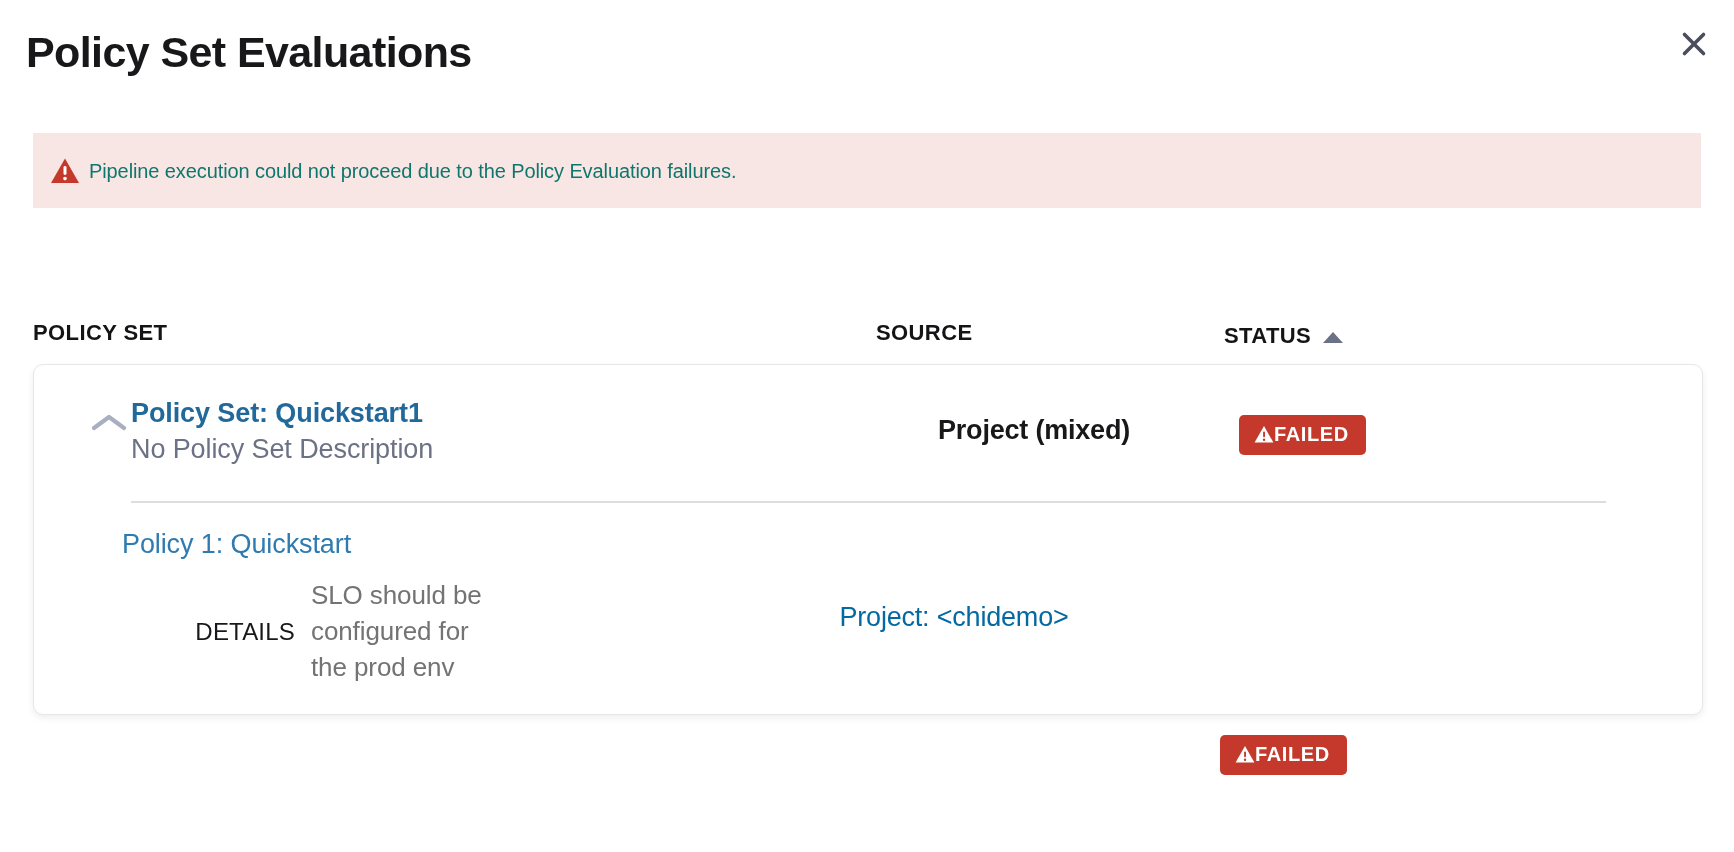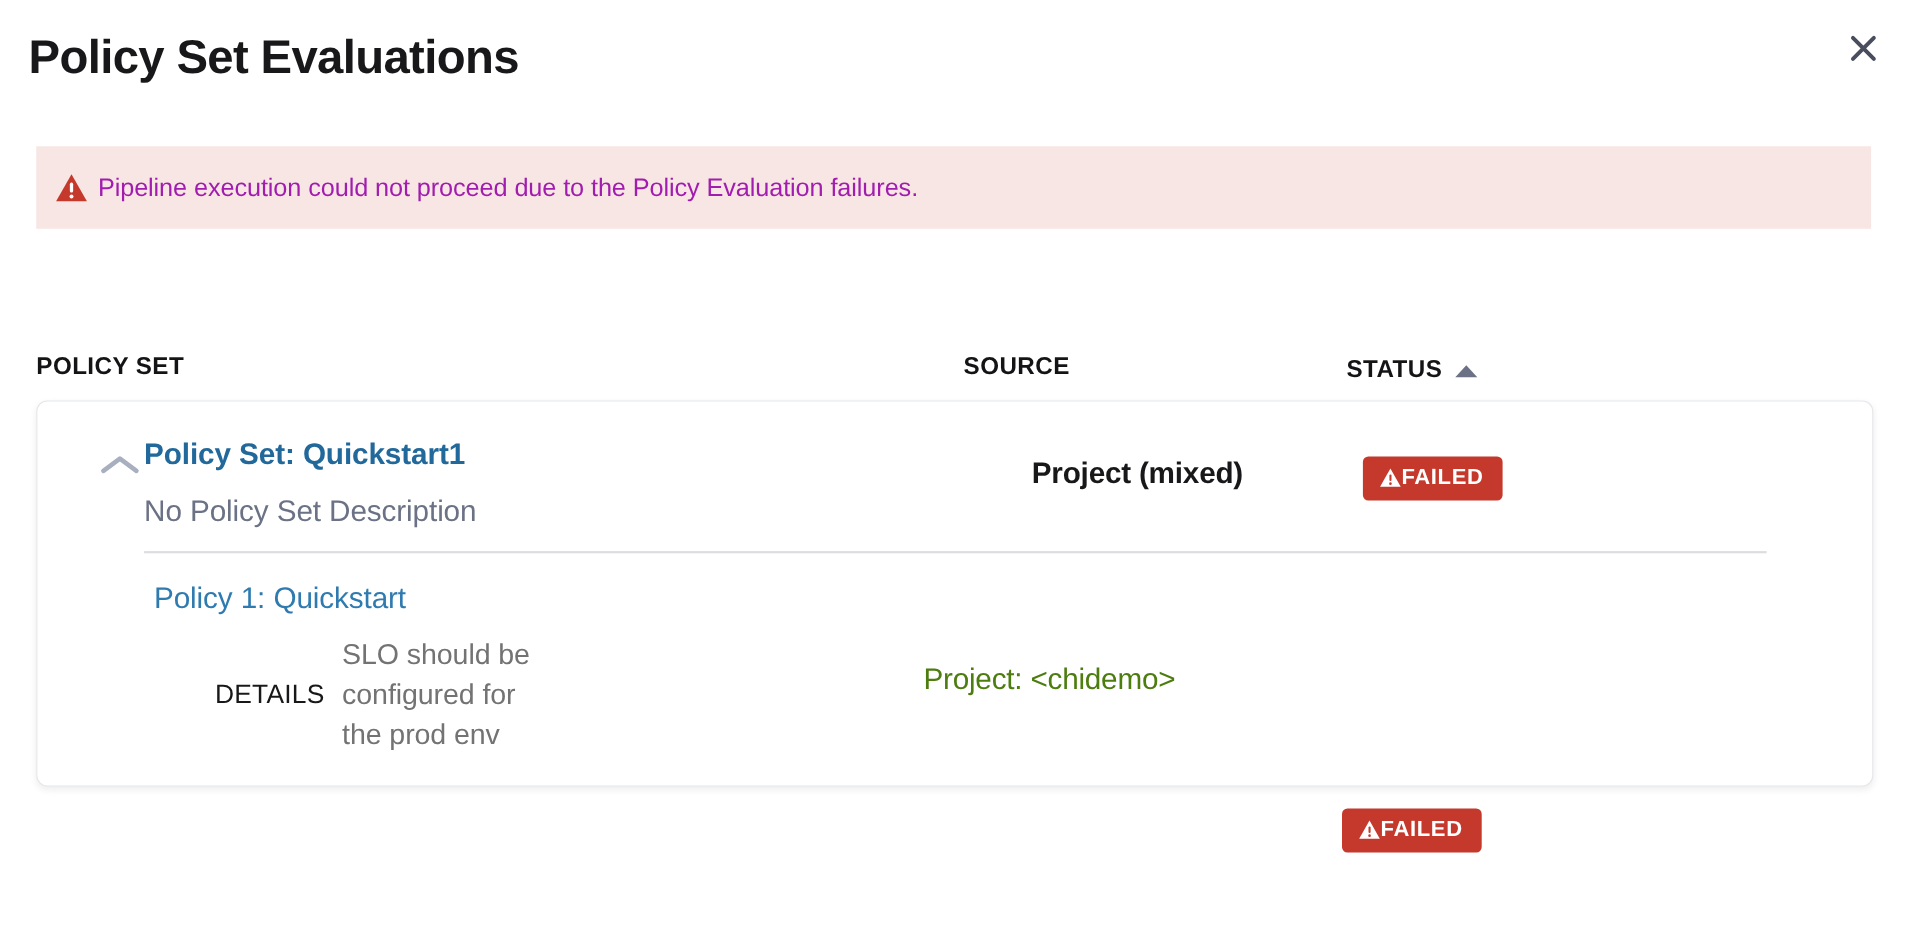--- a/index.html
+++ b/index.html
@@ -75,22 +75,22 @@
   .alert-icon {
     flex: 0 0 auto;
     width: 30px;
     height: 30px;
     display: flex;
     align-items: center;
     justify-content: center;
     margin-right: 9px;
   }
   .alert-text {
-    font-size: 23px;
-    color: #a21caf;
+    font-size: 20px;
+    color: #0f766e;
     line-height: 1.2;
     letter-spacing: -0.1px;
     white-space: nowrap;
   }
 
   
   .evaluated-line {
     position: absolute;
     left: 33px;
     top: 239px;
@@ -181,21 +181,21 @@
     line-height: 1.28;
     letter-spacing: -0.1px;
     cursor: pointer;
     display: inline-block;
   }
   .policyset-desc {
     font-size: 27px;
     color: #6b7285;
     line-height: 1.28;
     letter-spacing: -0.1px;
-    margin-top: 17px;
+    margin-top: 1px;
   }
   .cell-source-bold {
     position: absolute;
     left: 790px;
     top: 50px;
     width: 420px;
     text-align: center;
     font-size: 27px;
     font-weight: 700;
     color: #18181a;
@@ -240,21 +240,21 @@
   
   .row-policy {
     position: absolute;
     left: 0;
     top: 150px;
     width: 100%;
     height: 200px;
   }
   .policy-name {
     position: absolute;
-    left: 106px;
+    left: 88px;
     top: 14px;
     font-size: 27px;
     color: #2f7bb0;
     letter-spacing: -0.1px;
     cursor: pointer;
     white-space: nowrap;
   }
   .details-block {
     position: absolute;
     left: 97px;
@@ -281,21 +281,21 @@
     line-height: 1.38;
     letter-spacing: -0.1px;
   }
   .cell-source-plain {
     position: absolute;
     left: 700px;
     top: 87px;
     width: 440px;
     text-align: center;
     font-size: 27px;
-    color: #4d7c0f;
+    color: #0369a1;
     letter-spacing: -0.2px;
   }
 </style>
 </head>
 <body>
 
 <div class="modal">
 
   <div class="modal-header">
     <div class="modal-title">Policy Set Evaluations</div>

